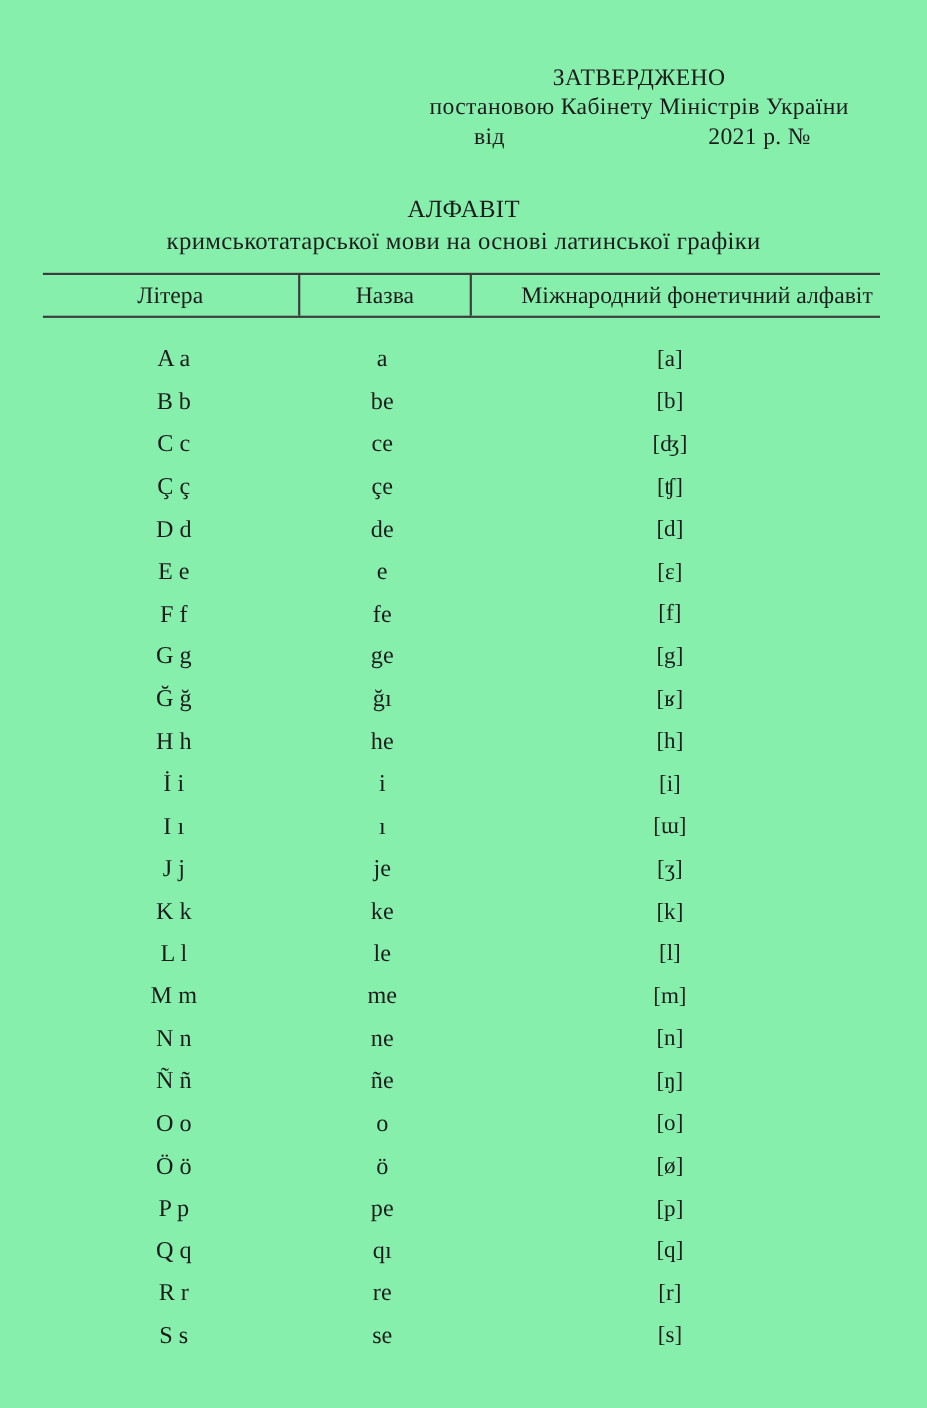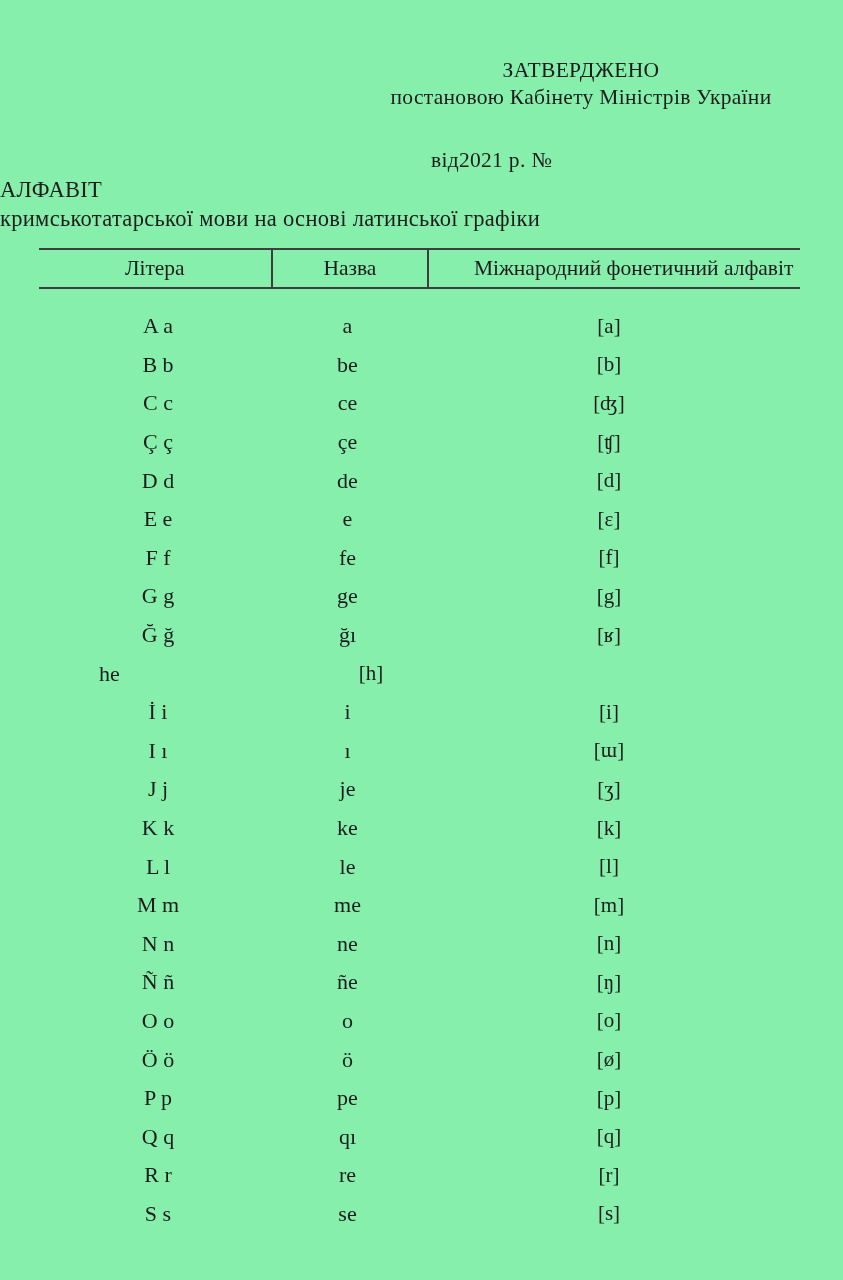--- a/index.html
+++ b/index.html
@@ -13,28 +13,27 @@
     color:#1c1c1c;
     overflow:hidden;
   }
   
   .approval {
     position:absolute; left:383px; top:57px; width:396px;
     font-size:21.5px; line-height:27px; text-align:center;
     letter-spacing:0.3px;
   }
   .approval .line3 {
-    display:flex; 
+    display:flex; justify-content:space-between;
     padding:0 42px 0 48px;
-    margin-top:36px;
   }
   
   .title-block {
     position:absolute; left:0; top:175px; width:843px;
-    font-size:22.5px; line-height:29px;
+    text-align:center; font-size:22.5px; line-height:29px;
     letter-spacing:0.3px;
   }
   
   .alphabet-table {
     position:absolute; left:39px; top:248px; width:761px;
   }
   .thead {
     display:flex; height:41px;
     border-top:2px solid #3d3d3d;
     border-bottom:2px solid #3d3d3d;
@@ -132,20 +131,21 @@
       <div class="td c3">[g]</div>
     </div>
 
     <div class="tr">
       <div class="td c1">Ğ ğ</div>
       <div class="td c2">ğı</div>
       <div class="td c3">[ʁ]</div>
     </div>
 
     <div class="tr">
+      <div class="td c1">H h</div>
       <div class="td c2">he</div>
       <div class="td c3">[h]</div>
     </div>
 
     <div class="tr">
       <div class="td c1">İ i</div>
       <div class="td c2">i</div>
       <div class="td c3">[i]</div>
     </div>
 

